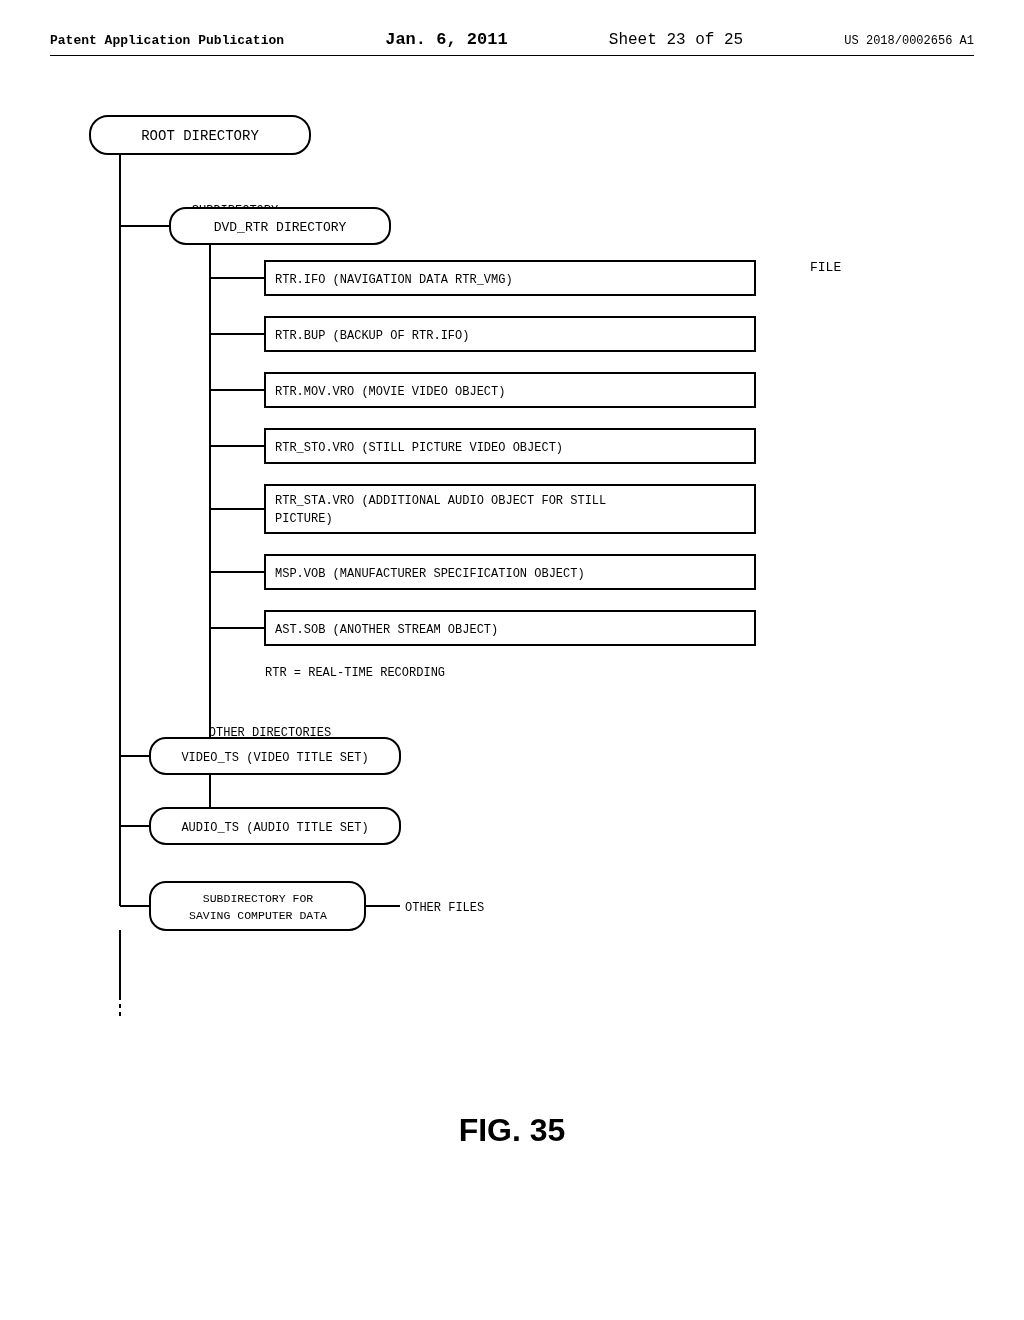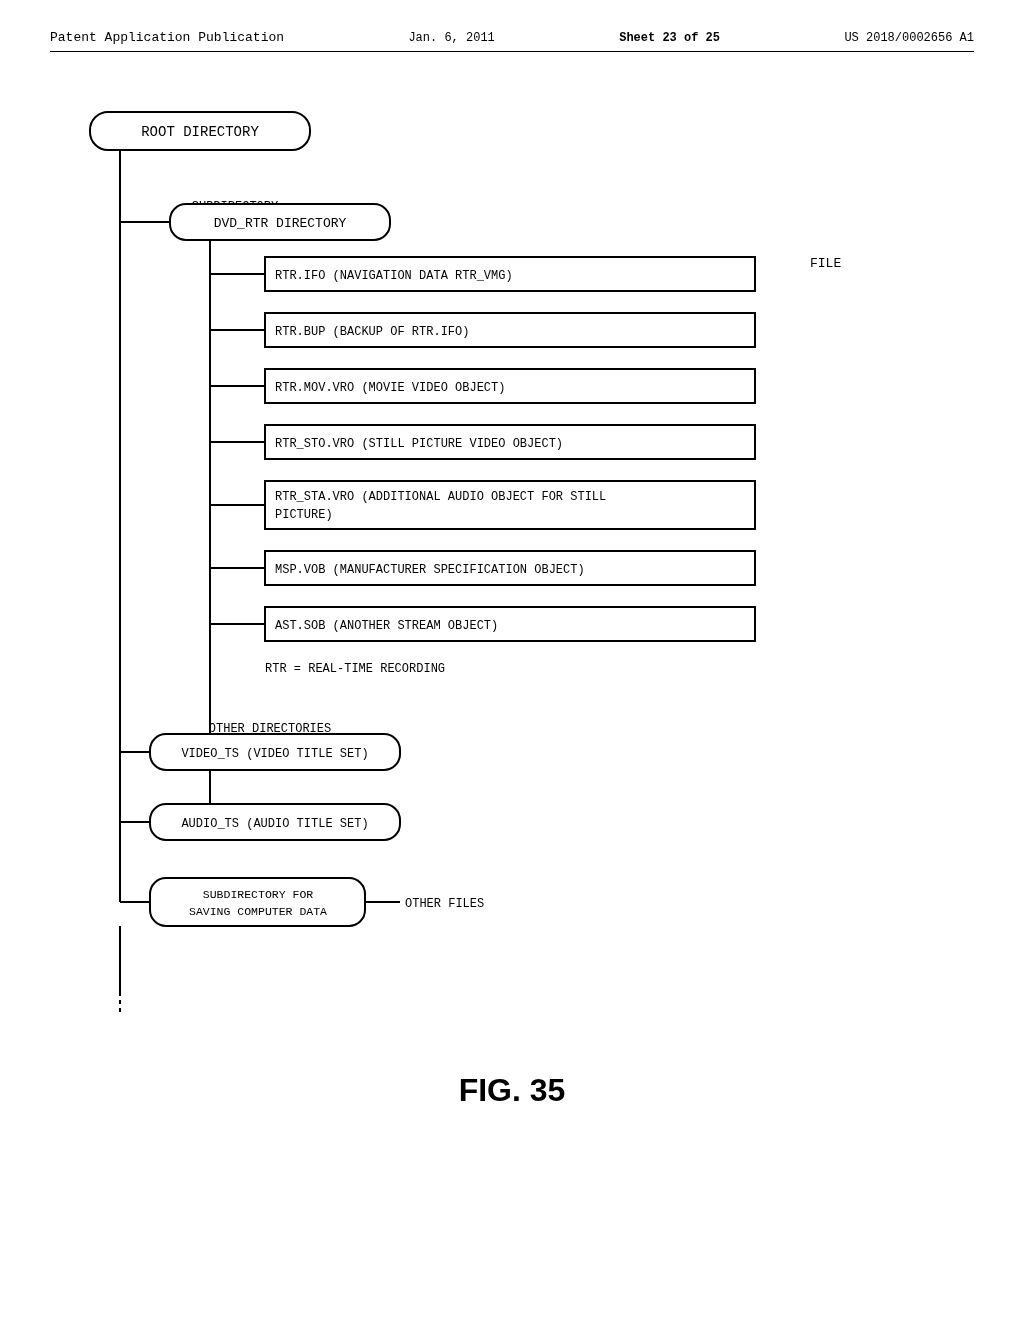--- a/index.html
+++ b/index.html
@@ -22,54 +22,55 @@
     .header {
       display: flex;
       justify-content: space-between;
       align-items: baseline;
       border-bottom: 1px solid #000;
       padding-bottom: 6px;
       margin-bottom: 40px;
       font-size: 12px;
     }
     .header-left {
-      font-weight: normal;
+      font-weight: bold;
       font-size: 13px;
     }
     .header-center {
-      font-size: 12px;
+      font-size: 17px;
+      font-weight: bold;
     }
     .header-right {
       font-size: 12px;
     }
 
     
     .figure-caption {
       text-align: center;
       font-size: 32px;
       font-weight: bold;
-      margin-top: 20px;
+      margin-top: 56px;
       font-family: Arial, sans-serif;
     }
 
     
     .diagram-svg {
       display: block;
       margin: 0 auto;
     }
   </style>
 </head>
 <body>
 
 <div class="page">
 
   <div class="header">
     <span class="header-left">Patent Application Publication</span>
     <span class="header-center">Jan. 6, 2011</span>
-    <span class="header-sheet" style="font-size:12px;font-weight:bold;">Sheet 23 of 25</span>
+    <span class="header-sheet" style="font-size:16px;">Sheet 23 of 25</span>
     <span class="header-right">US 2018/0002656 A1</span>
   </div>
 
   <svg class="diagram-svg" width="900" height="960" viewBox="0 0 900 960" style="margin-left:20px; margin-top:10px;">
 
     <rect x="20" y="20" width="220" height="38" rx="18" ry="18" fill="white" stroke="black" stroke-width="2"></rect>
     <text x="130" y="44" text-anchor="middle" font-family="Courier New, monospace" font-size="14">ROOT DIRECTORY</text>
 
     <line x1="50" y1="58" x2="50" y2="130" stroke="black" stroke-width="2"></line>
 

